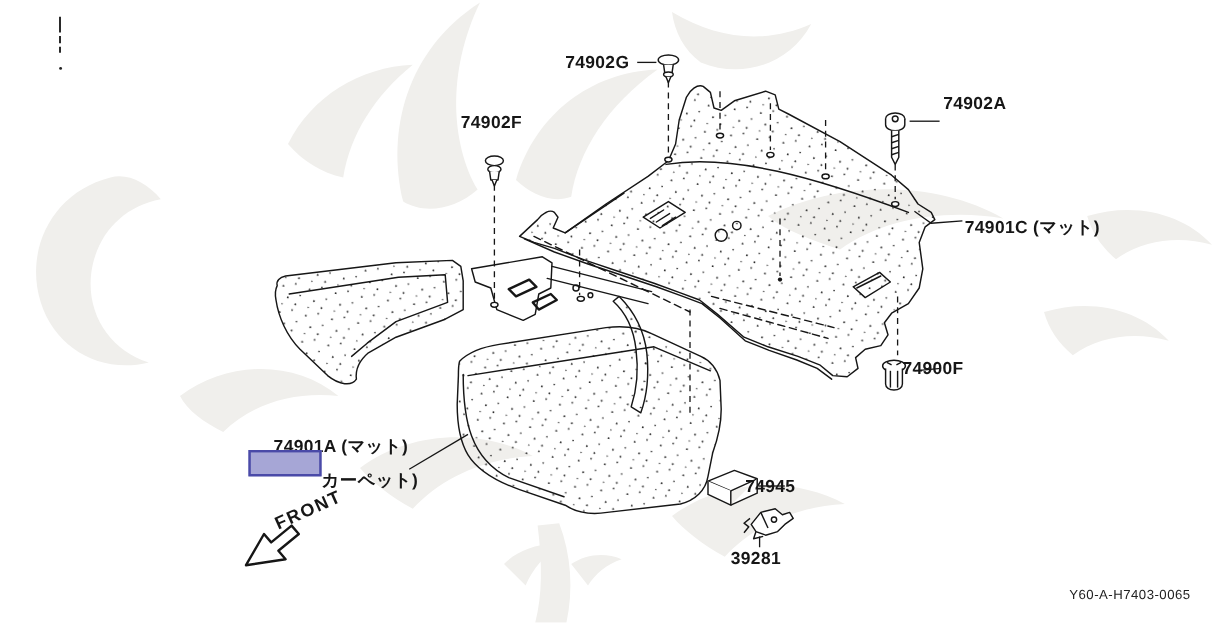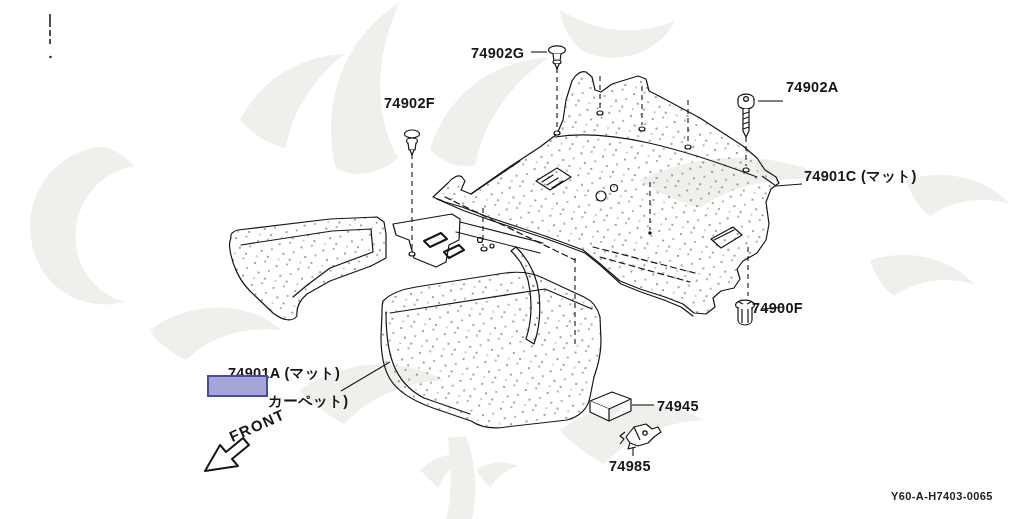--- a/index.html
+++ b/index.html
@@ -16,21 +16,21 @@
     font-size:14.5px;
     font-weight:700;
     color:#161616;
     white-space:nowrap;
     letter-spacing:0.3px;
     line-height:18px;
   }
   .lbl.small-code{
     font-size:11px;
     letter-spacing:0.4px;
-    font-weight:700;
+    font-weight:400;
     color:#222;
   }
   #front-label{
     transform:rotate(-24deg);
     transform-origin:left bottom;
     letter-spacing:1.5px;
     font-size:15px;
   }
   #highlight-box{
     position:absolute;
@@ -203,26 +203,26 @@
       <line x1="632" y1="405" x2="654" y2="405"></line>
       <line x1="633" y1="447" x2="633" y2="456"></line>
     </g>
 
     <path d="M205,471 L220,445 L226,452 L243,438 L249,445 L232,459 L238,466 Z" fill="#ffffff" stroke="#161616" stroke-width="2" stroke-linejoin="round"></path>
   </svg>
 
   <div class="lbl" style="left:471px;top:44px">74902G</div>
   <div class="lbl" style="left:384px;top:94px">74902F</div>
   <div class="lbl" style="left:786px;top:78px">74902A</div>
-  <div class="lbl" style="left:804px;top:167px">74901C (マット)</div>
+  <div class="lbl" style="left:804px;top:181px">74901C (マット)</div>
   <div class="lbl" style="left:752px;top:299px">74900F</div>
   <div class="lbl" style="left:228px;top:364px">74901A (マット)</div>
   <div class="lbl" style="left:268px;top:392px">カーペット)</div>
-  <div class="lbl" style="left:657px;top:397px">74945</div>
-  <div class="lbl" style="left:609px;top:457px">74985</div>
+  <div class="lbl" style="left:621px;top:397px">74945</div>
+  <div class="lbl" style="left:609px;top:457px">39281</div>
 
   <div id="highlight-box"></div>
 
   <div class="lbl" id="front-label" style="left:234px;top:428px">FRONT</div>
 
   <div class="lbl small-code" style="left:891px;top:487px">Y60-A-H7403-0065</div>
 
 </div>
 
 </body></html>

